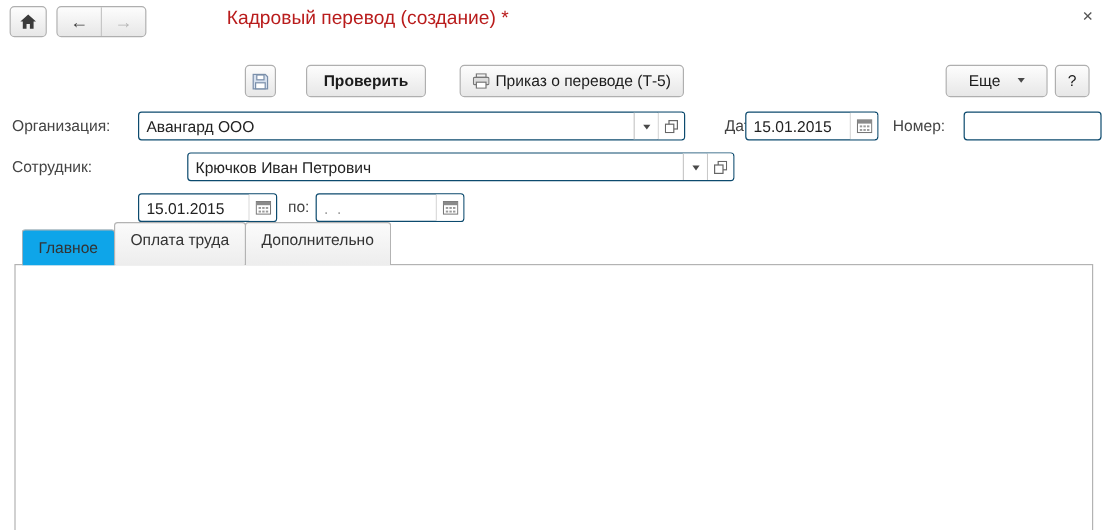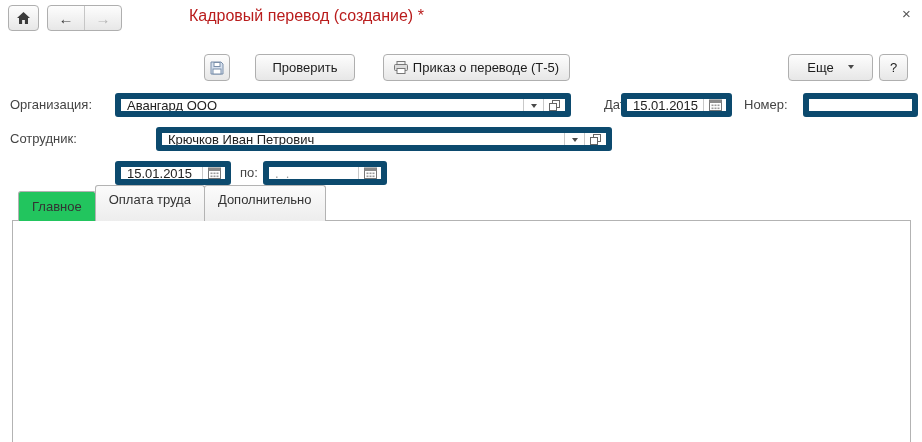--- a/index.html
+++ b/index.html
@@ -24,21 +24,21 @@
   .winclose{position:absolute;font-size:15px;color:#555;cursor:pointer;line-height:1;}
 
   
   .lbl{position:absolute;font-size:13px;color:#444;white-space:nowrap;}
   .note-blue{position:absolute;font-size:13px;color:#4a69a5;white-space:nowrap;}
   .note-plain{position:absolute;font-size:13px;color:#333;white-space:nowrap;}
   .cblbl{position:absolute;font-size:12.5px;font-weight:bold;color:#333;white-space:nowrap;}
 
   
   .field{position:absolute;display:flex;align-items:stretch;height:24px;box-sizing:border-box;
-       background:#fff;border:6px solid #0c4a6e;border-radius:3px;font-size:13px;color:#222;}
+       background:#fff;border:1px solid #0c4a6e;border-radius:3px;font-size:13px;color:#222;}
   .field .val{flex:1;display:flex;align-items:center;padding:0 6px;white-space:pre;overflow:hidden;}
   .field .val.muted{color:#9a9a9a;}
   .fbtn{display:flex;align-items:center;justify-content:center;width:19px;
        border-left:1px solid #c9c9c9;cursor:pointer;background:#fff;}
   .fbtn:last-child{border-radius:0 2px 2px 0;}
   .ddarrow{width:0;height:0;border:3.5px solid transparent;border-top:4.5px solid #494949;margin-top:4px;}
   .focused{border:2px solid #e7b300;height:26px;border-radius:3px;}
 
   
   .spincol{display:flex;flex-direction:column;width:15px;border-left:1px solid #c9c9c9;}
@@ -50,21 +50,21 @@
   
   .cb{position:absolute;width:15px;height:15px;box-sizing:border-box;background:#fff;
       border:1px solid #9b9b9b;border-radius:2px;cursor:pointer;}
   .cb svg{position:absolute;left:0;top:-1px;}
 
   
   .tabbar{position:absolute;left:18px;top:192px;height:29px;display:flex;align-items:flex-end;z-index:2;}
   .tab{height:36px;line-height:28px;padding:0 13px;font-size:13px;color:#333;cursor:pointer;
        background:linear-gradient(#fbfbfb,#ededed);border:1px solid #b3b3b3;
        border-bottom:none;border-radius:3px 3px 0 0;margin-right:-1px;box-sizing:border-box;}
-  .tab.active{height:30px;line-height:29px;background:#22c55e;z-index:3;position:relative;}
+  .tab.active{height:30px;line-height:29px;background:#0ea5e9;z-index:3;position:relative;}
 
   .panel{position:absolute;left:12px;top:220px;width:897px;height:260px;
        border:1px solid #b3b3b3;background:#fff;z-index:1;}
 </style>
 </head>
 <body>
 
 <div class="stage">
 
   <div class="btn navbtn" style="left:8px;top:5px;width:31px;">
@@ -83,21 +83,21 @@
   <div class="title" style="left:189px;top:7px;">Кадровый перевод (создание) *</div>
   <div class="winclose" style="left:902px;top:6px;">×</div>
 
   <div class="btn" style="left:204px;top:54px;width:26px;">
     <svg width="14" height="14" viewBox="0 0 14 14">
       <path d="M1 1 h10 l2 2 v10 h-12 z" fill="#d6e0ee" stroke="#7a8faa"></path>
       <rect x="4" y="1.5" width="6" height="4" fill="#fff" stroke="#7a8faa"></rect>
       <rect x="3" y="8" width="8" height="5" fill="#fff" stroke="#7a8faa"></rect>
     </svg>
   </div>
-  <div class="btn" style="left:255px;top:54px;width:100px;">
+  <div class="btn" style="left:255px;top:54px;width:100px;font-weight:bold;">
     <span>Проверить</span>
   </div>
   <div class="btn" style="left:383px;top:54px;width:187px;">
     <svg width="14" height="13" viewBox="0 0 14 13">
       <rect x="3" y="0.5" width="8" height="3" fill="#f2f2f2" stroke="#777"></rect>
       <rect x="0.5" y="3.5" width="13" height="6" rx="1" fill="#dcdcdc" stroke="#777"></rect>
       <rect x="3" y="7.5" width="8" height="5" fill="#fff" stroke="#777"></rect>
     </svg>
     <span>Приказ о переводе (Т-5)</span>
   </div>

